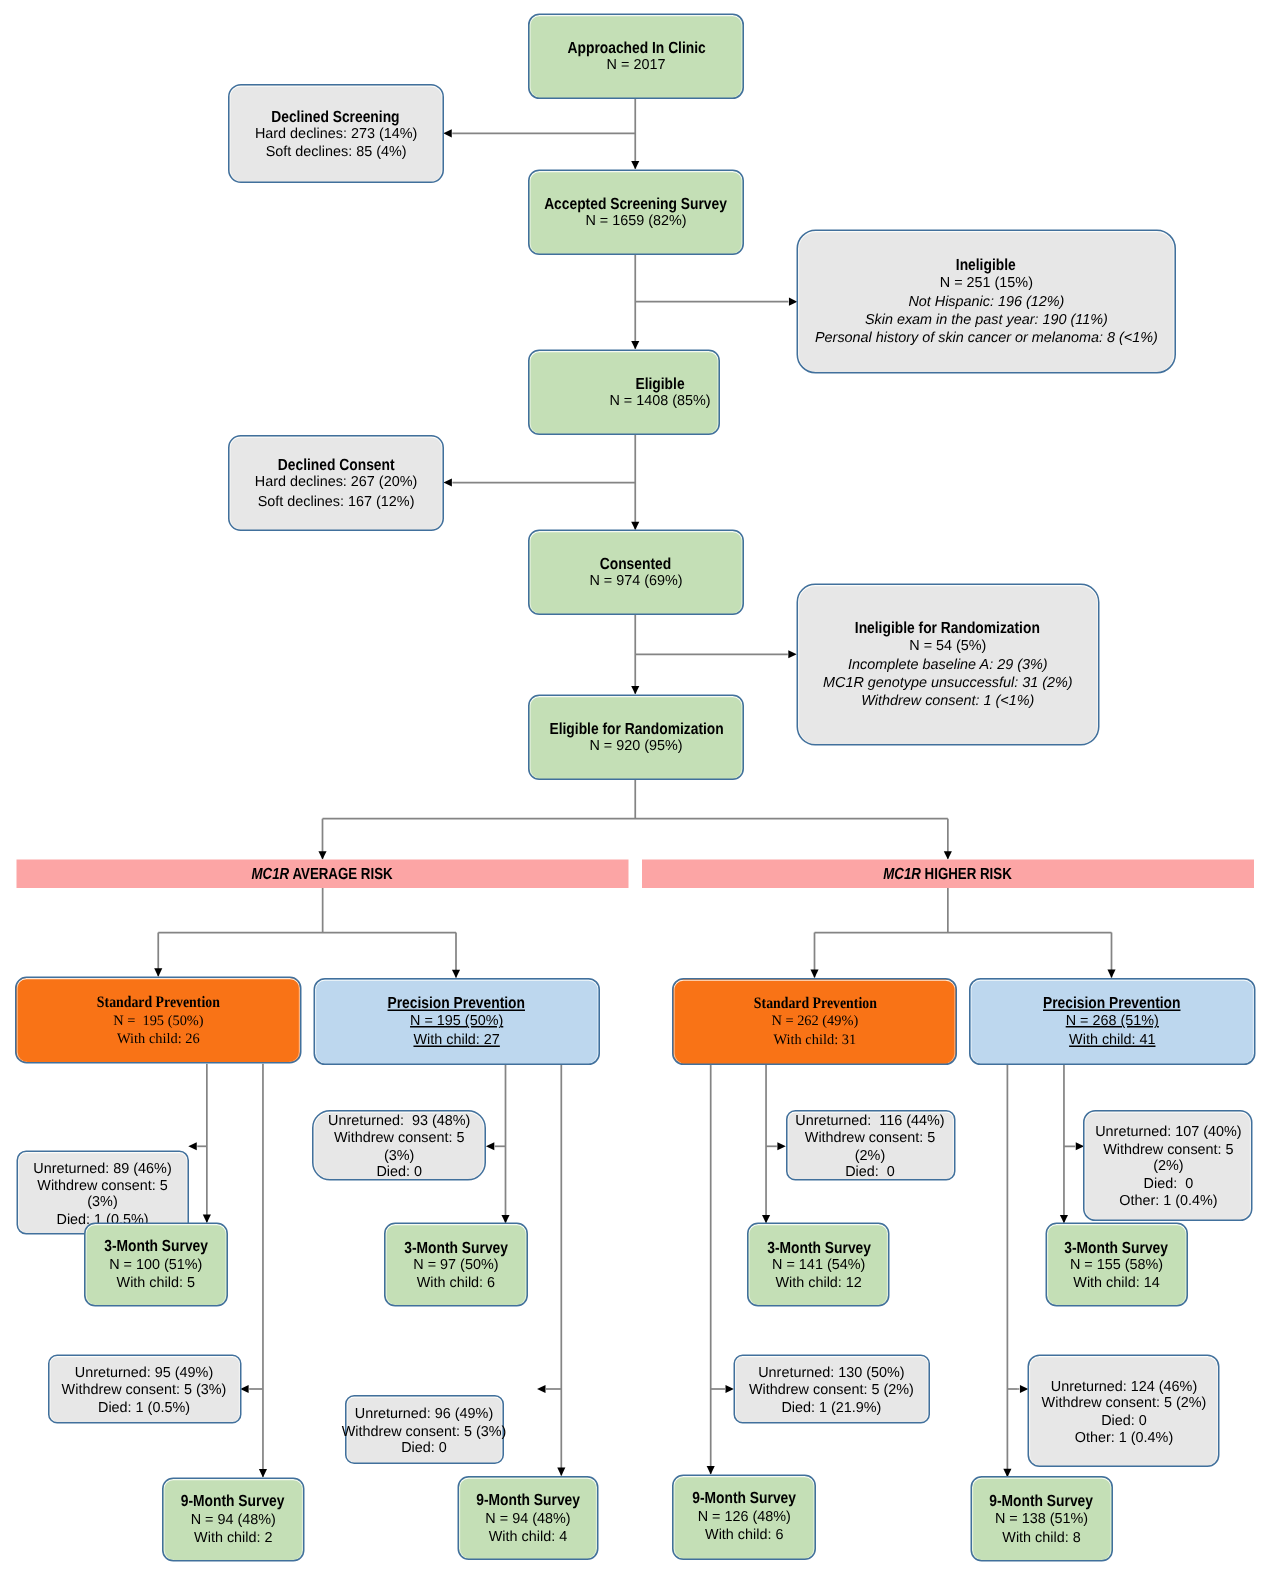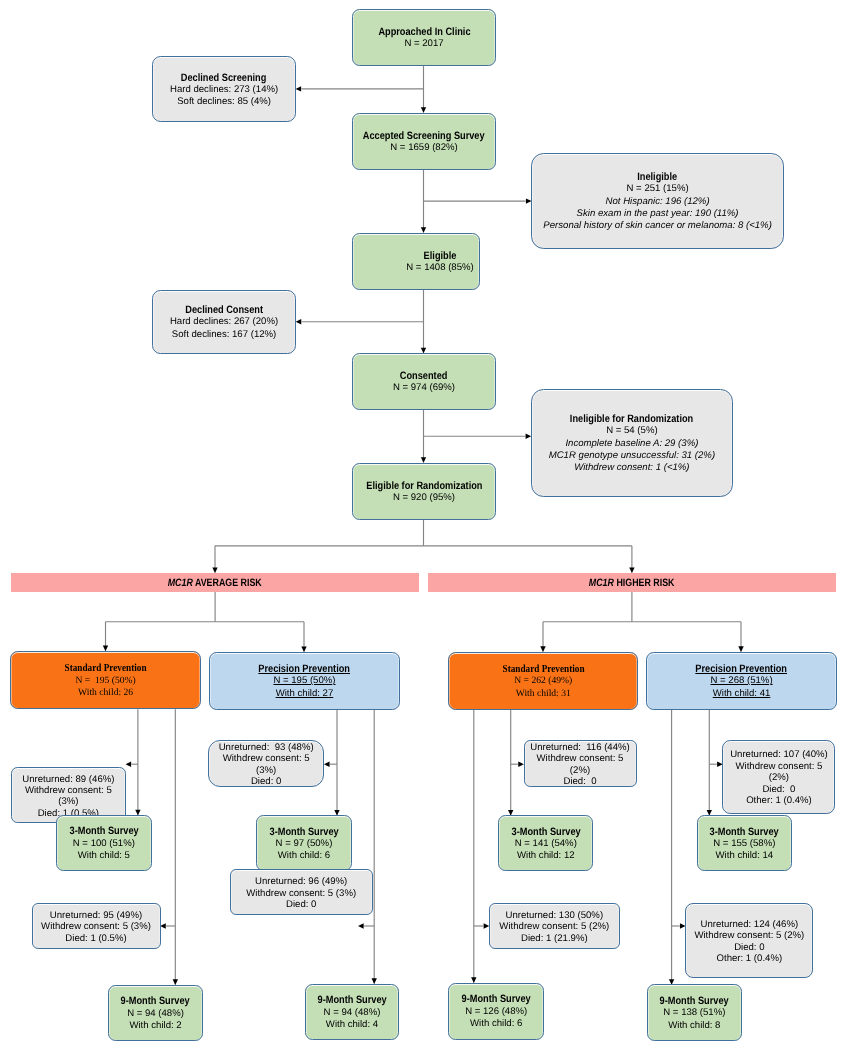--- a/index.html
+++ b/index.html
@@ -208,21 +208,21 @@
 <div class="node green" style="left:696.5px;top:815.2px;width:95.7px;height:56.0px;border-radius:7.39px;">
 <div class="b">3-Month Survey</div>
 <div>N = 155 (58%)</div>
 <div>With child: 14</div>
 </div>
 <div class="node grey tight" style="left:31.5px;top:902.5px;width:129.0px;height:46.0px;border-radius:6.07px;">
 <div>Unreturned: 95 (49%)</div>
 <div>Withdrew consent: 5 (3%)</div>
 <div>Died: 1 (0.5%)</div>
 </div>
-<div class="node grey tight" style="left:229.7px;top:869px;width:143px;height:46.0px;border-radius:6.07px;align-items:center;">
+<div class="node grey tight" style="left:229.7px;top:930px;width:106px;height:46.0px;border-radius:6.07px;align-items:center;">
 <div>Unreturned: 96 (49%)</div>
 <div>Withdrew consent: 5 (3%)</div>
 <div>Died: 0</div>
 </div>
 <div class="node grey tight" style="left:488.9px;top:902.5px;width:130.8px;height:46.0px;border-radius:6.07px;">
 <div>Unreturned: 130 (50%)</div>
 <div>Withdrew consent: 5 (2%)</div>
 <div>Died: 1 (21.9%)</div>
 </div>
 <div class="node grey tight" style="left:685.2px;top:903.0px;width:128.3px;height:75px;border-radius:8.04px;">

